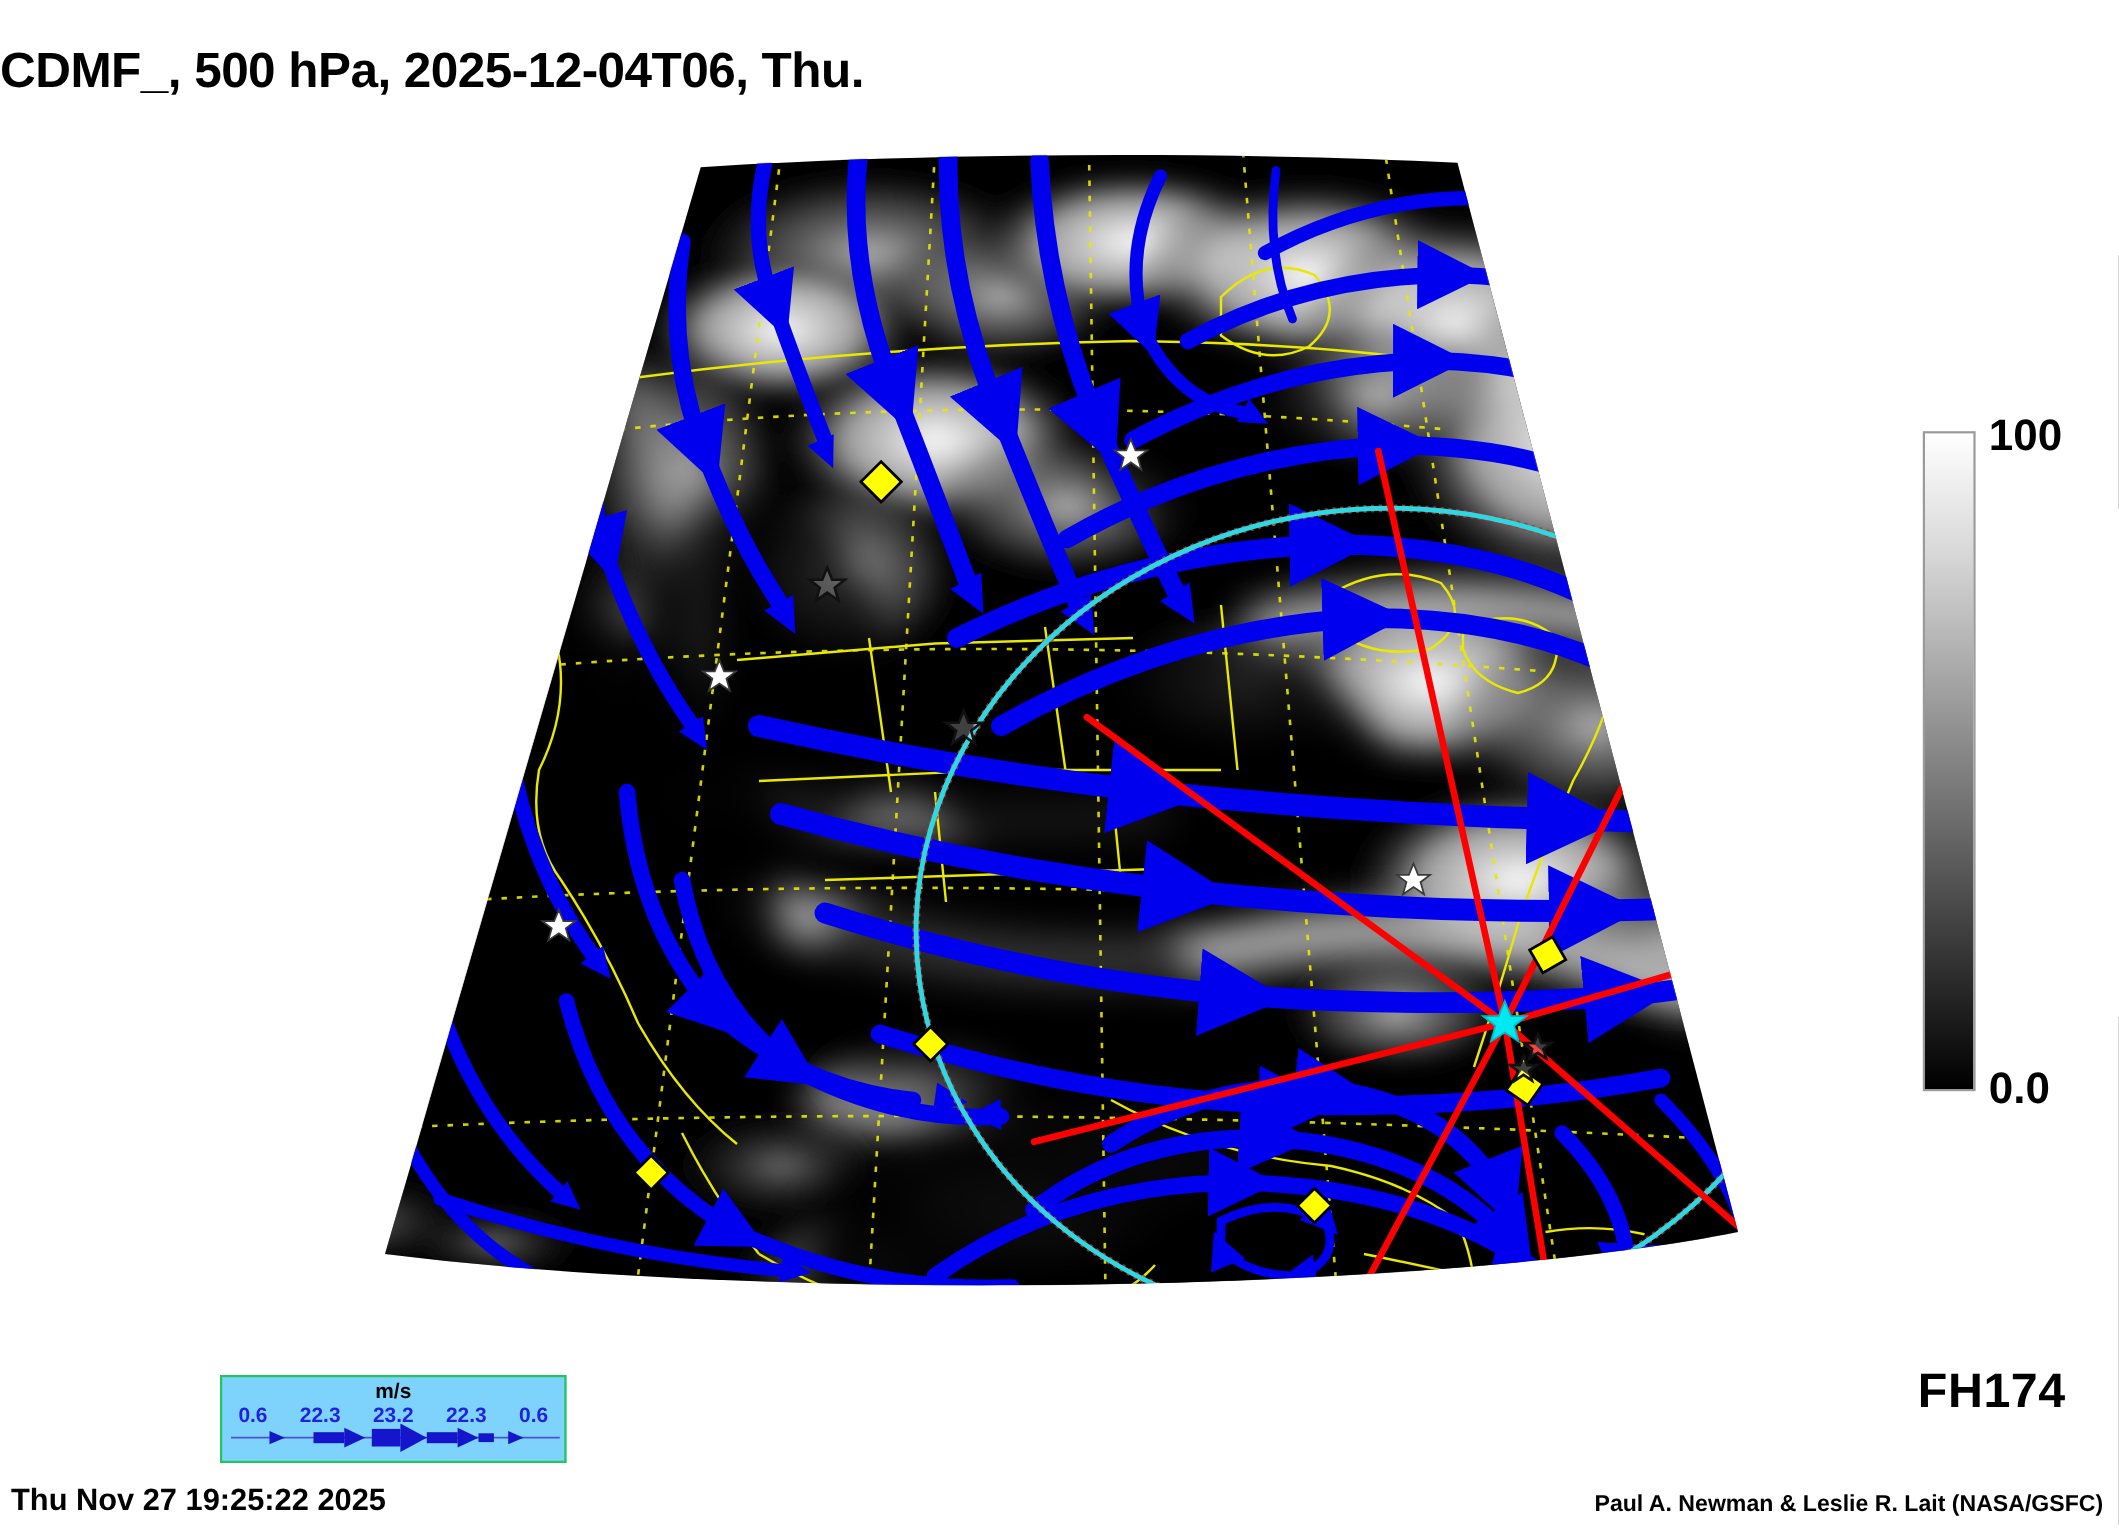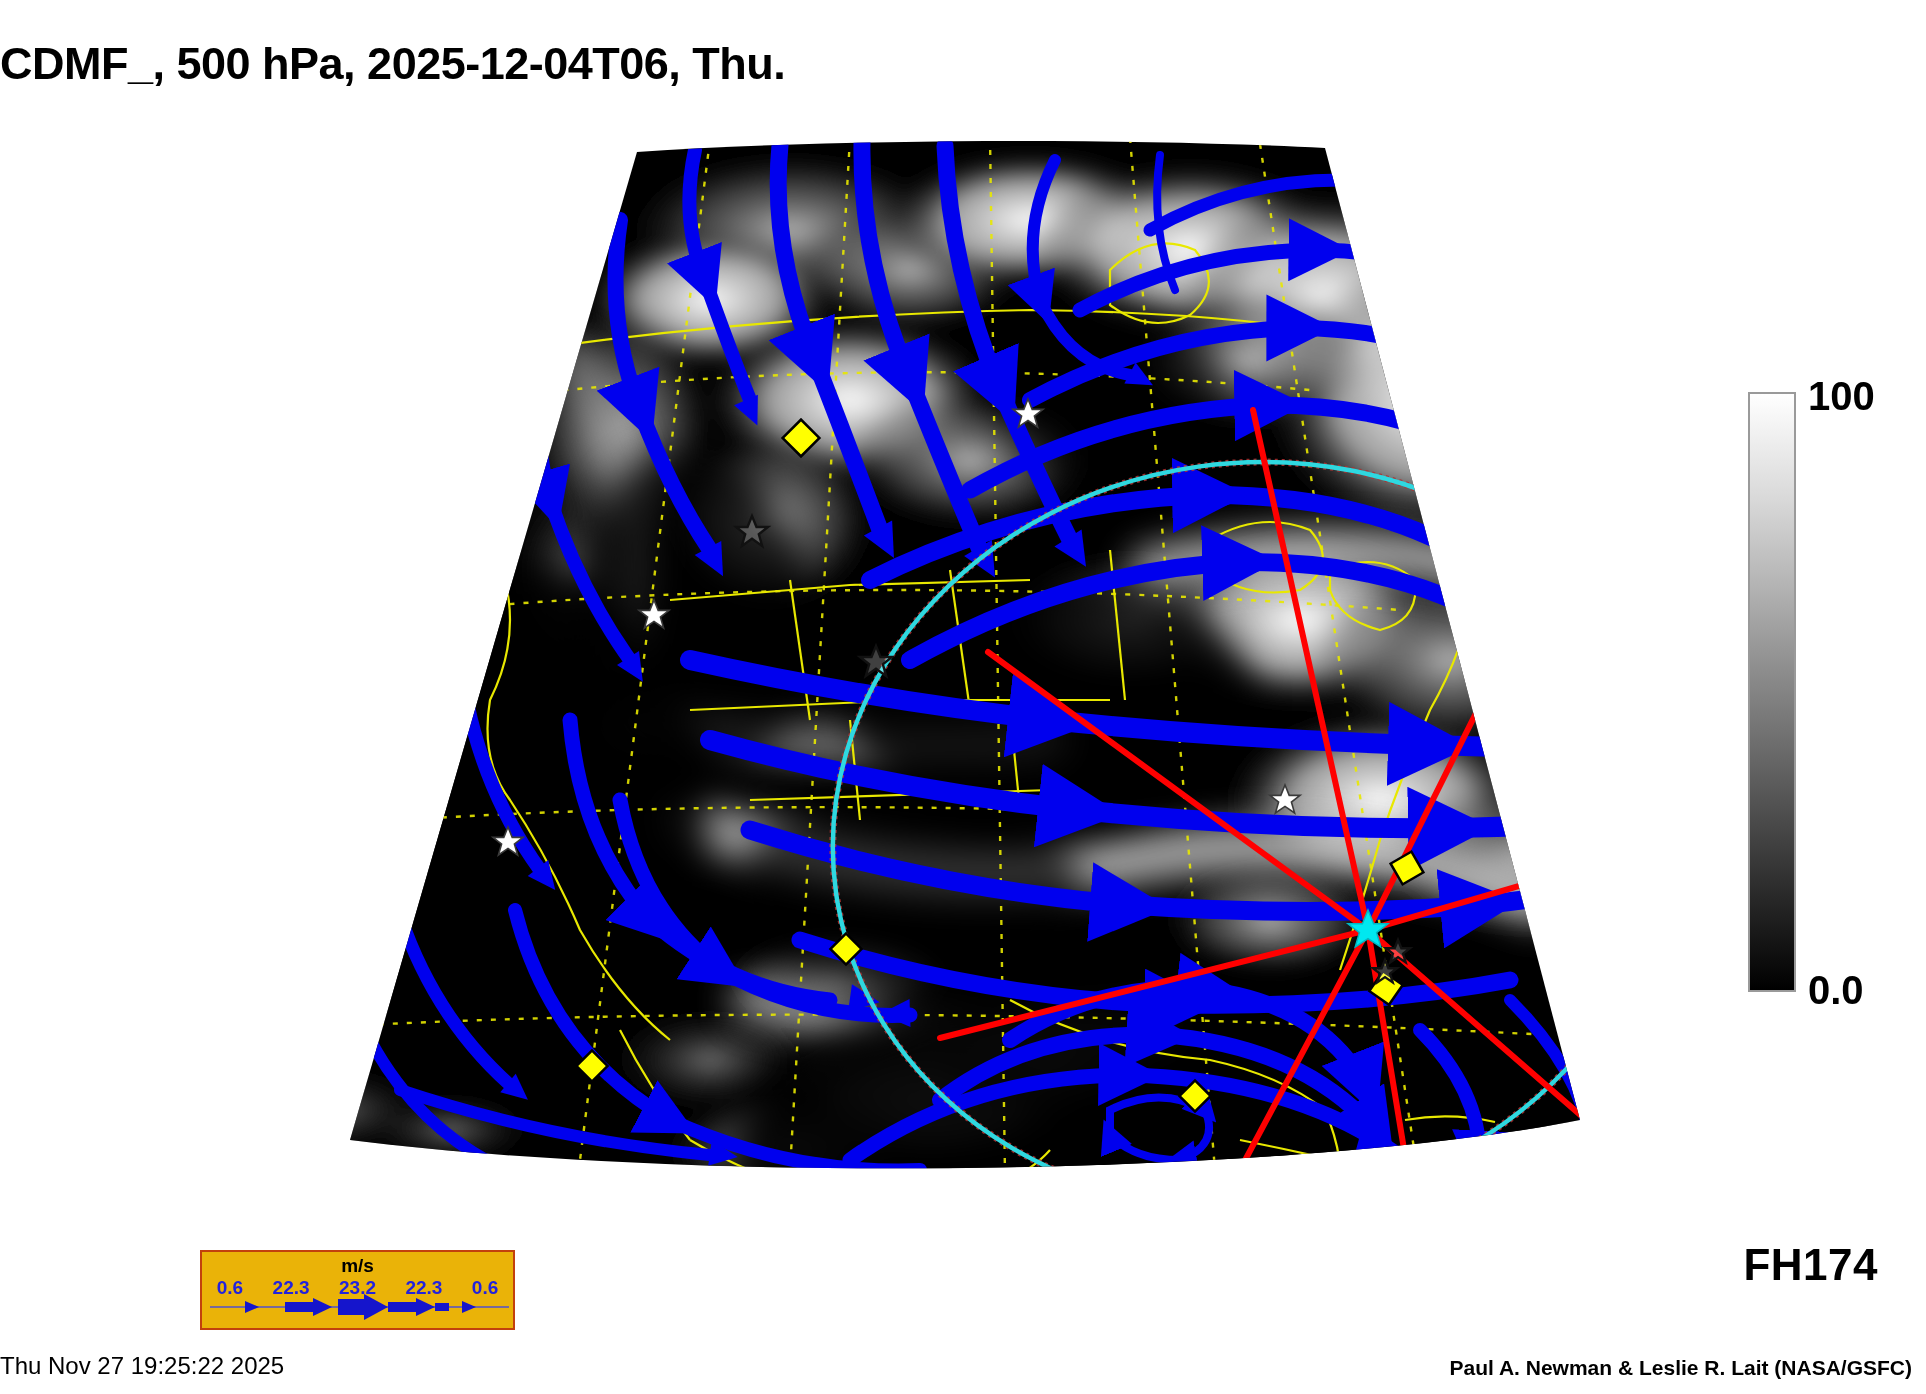--- a/index.html
+++ b/index.html
@@ -73,22 +73,22 @@
   #cb-label-max { top: -4px; }
   #cb-label-min { top: 590px; }
 
   
   #wind-legend {
     position: absolute;
     left: 200px;
     top: 1250px;
     width: 315px;
     height: 80px;
-    border: 2px solid #c2410c;
-    background: #eab308;
+    border: 2px solid #22c55e;
+    background: #7dd3fc;
     box-sizing: border-box;
   }
   #wind-legend-unit {
     position: absolute;
     top: 3px;
     left: 0;
     width: 100%;
     text-align: center;
     font-size: 19px;
     font-weight: bold;
@@ -119,24 +119,24 @@
     right: 48px;
     top: 1240px;
     font-size: 44px;
     font-weight: bold;
     letter-spacing: 0.5px;
   }
 
   
   #footer-timestamp {
     position: absolute;
-    left: 0;
+    left: 10px;
     bottom: 14px;
-    font-size: 24px;
-    font-weight: normal;
+    font-size: 28px;
+    font-weight: bold;
   }
   #footer-credit {
     position: absolute;
     right: 14px;
     bottom: 14px;
     font-size: 21px;
     font-weight: bold;
   }
 </style>
 </head>

